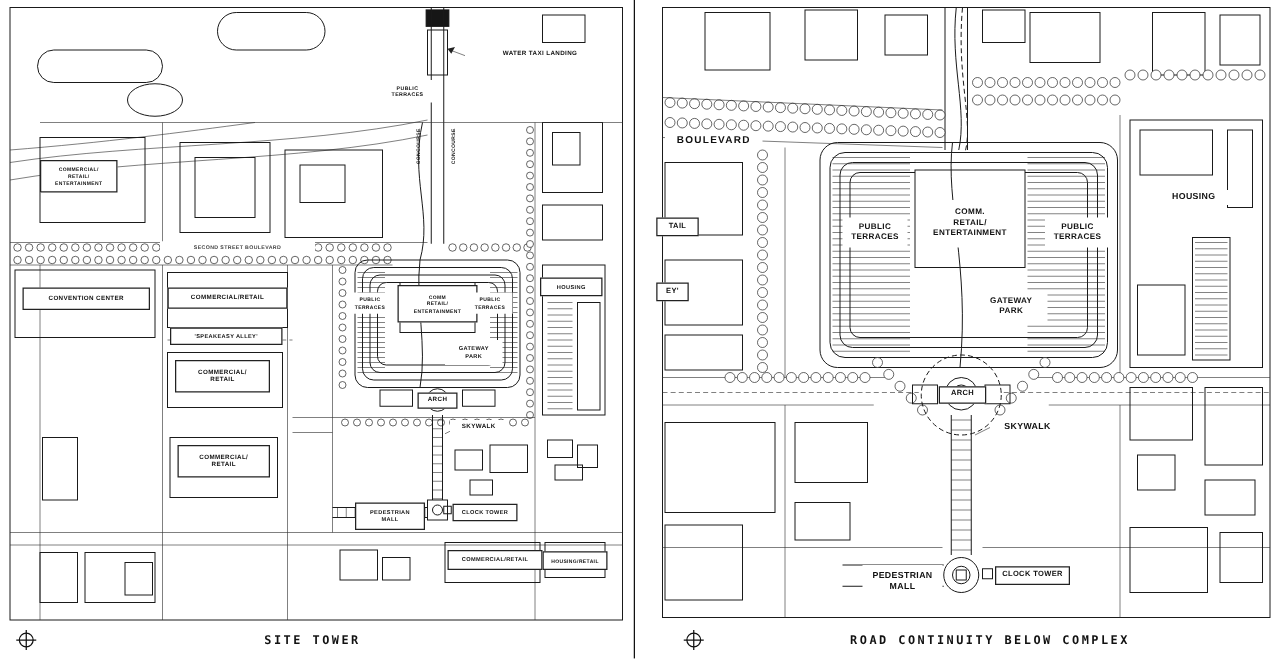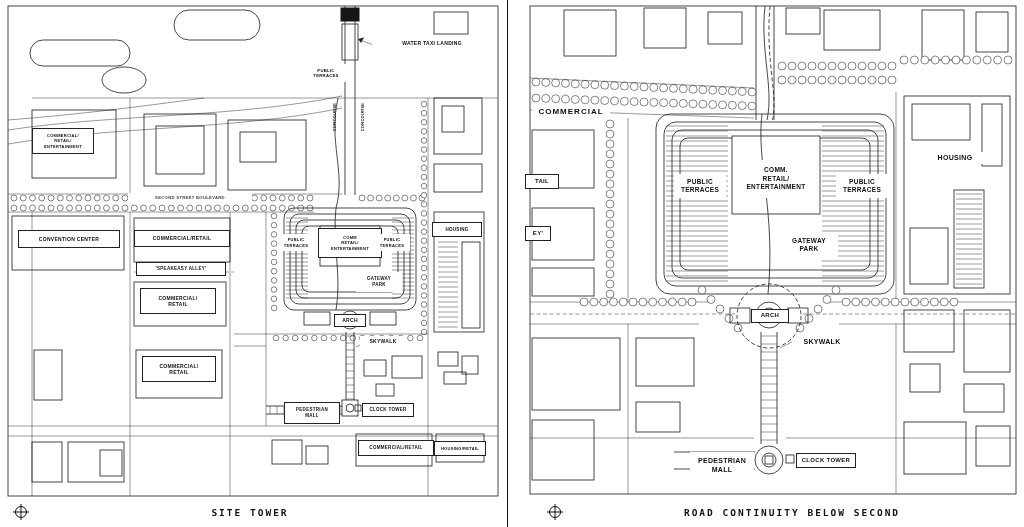--- a/index.html
+++ b/index.html
@@ -781,21 +781,21 @@
         <rect class="s" x="112" y="400" width="44" height="30"></rect>
         <rect class="s" x="380" y="308" width="50" height="42"></rect>
         <rect class="s" x="440" y="308" width="46" height="62"></rect>
         <rect class="s" x="386" y="362" width="30" height="28"></rect>
         <rect class="s" x="440" y="382" width="40" height="28"></rect>
         <rect class="s" x="380" y="420" width="62" height="52"></rect>
         <rect class="s" x="452" y="424" width="34" height="40"></rect>
       </g>
     </svg>
 
-    <div class="lbl f8 bg" style="left:8px;top:104px;width:78px;height:12px">COMMERCIAL</div>
+    <div class="lbl f8 bg" style="left:8px;top:104px;width:78px;height:12px">BOULEVARD</div>
     <div class="lbl f6 boxed" style="left:1px;top:172px;width:32px;height:13px">TAIL</div>
     <div class="lbl f6 boxed" style="left:1px;top:224px;width:24px;height:13px">EY'</div>
     <div class="lbl f65 bg" style="left:150px;top:172px;width:52px;height:24px">PUBLIC
 TERRACES</div>
     <div class="lbl f65 bg" style="left:214px;top:158px;width:76px;height:38px">COMM.
 RETAIL/
 ENTERTAINMENT</div>
     <div class="lbl f65 bg" style="left:312px;top:172px;width:52px;height:24px">PUBLIC
 TERRACES</div>
     <div class="lbl f7 bg" style="left:402px;top:150px;width:58px;height:12px">HOUSING</div>
@@ -805,17 +805,17 @@
     <div class="lbl f7 bg" style="left:272px;top:334px;width:52px;height:11px">SKYWALK</div>
     <div class="lbl f7 bg" style="left:166px;top:450px;width:64px;height:26px">PEDESTRIAN
 MALL</div>
     <div class="lbl f6 boxed" style="left:272px;top:451px;width:58px;height:13px">CLOCK TOWER</div>
 
     <svg class="compass" style="left:22px" width="18" height="18">
       <circle cx="9" cy="9" r="5.5" fill="none" stroke="#111" stroke-width="1"></circle>
       <line x1="9" y1="1" x2="9" y2="17" stroke="#111" stroke-width="1"></line>
       <line x1="1" y1="9" x2="17" y2="9" stroke="#111" stroke-width="1"></line>
     </svg>
-    <div class="caption" id="caption-right">ROAD CONTINUITY BELOW SECOND</div>
+    <div class="caption" id="caption-right">ROAD CONTINUITY BELOW COMPLEX</div>
   </div>
 
   <div id="divider"></div>
 </div>
 
 </body></html>

